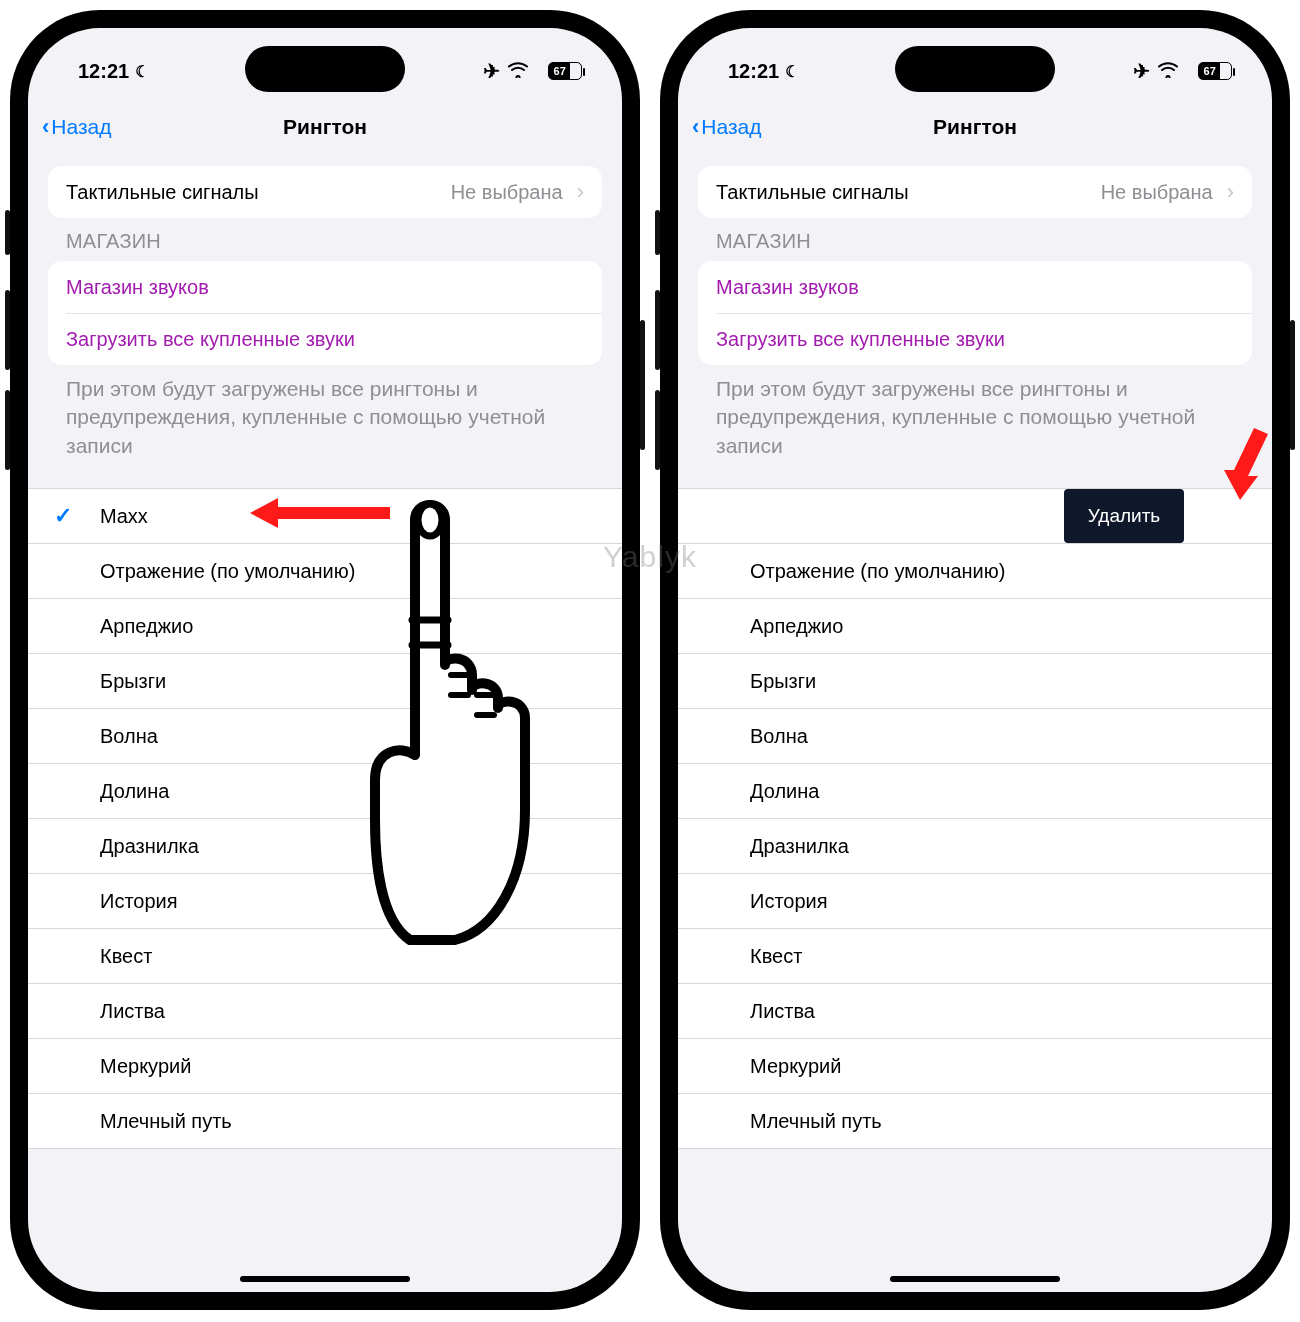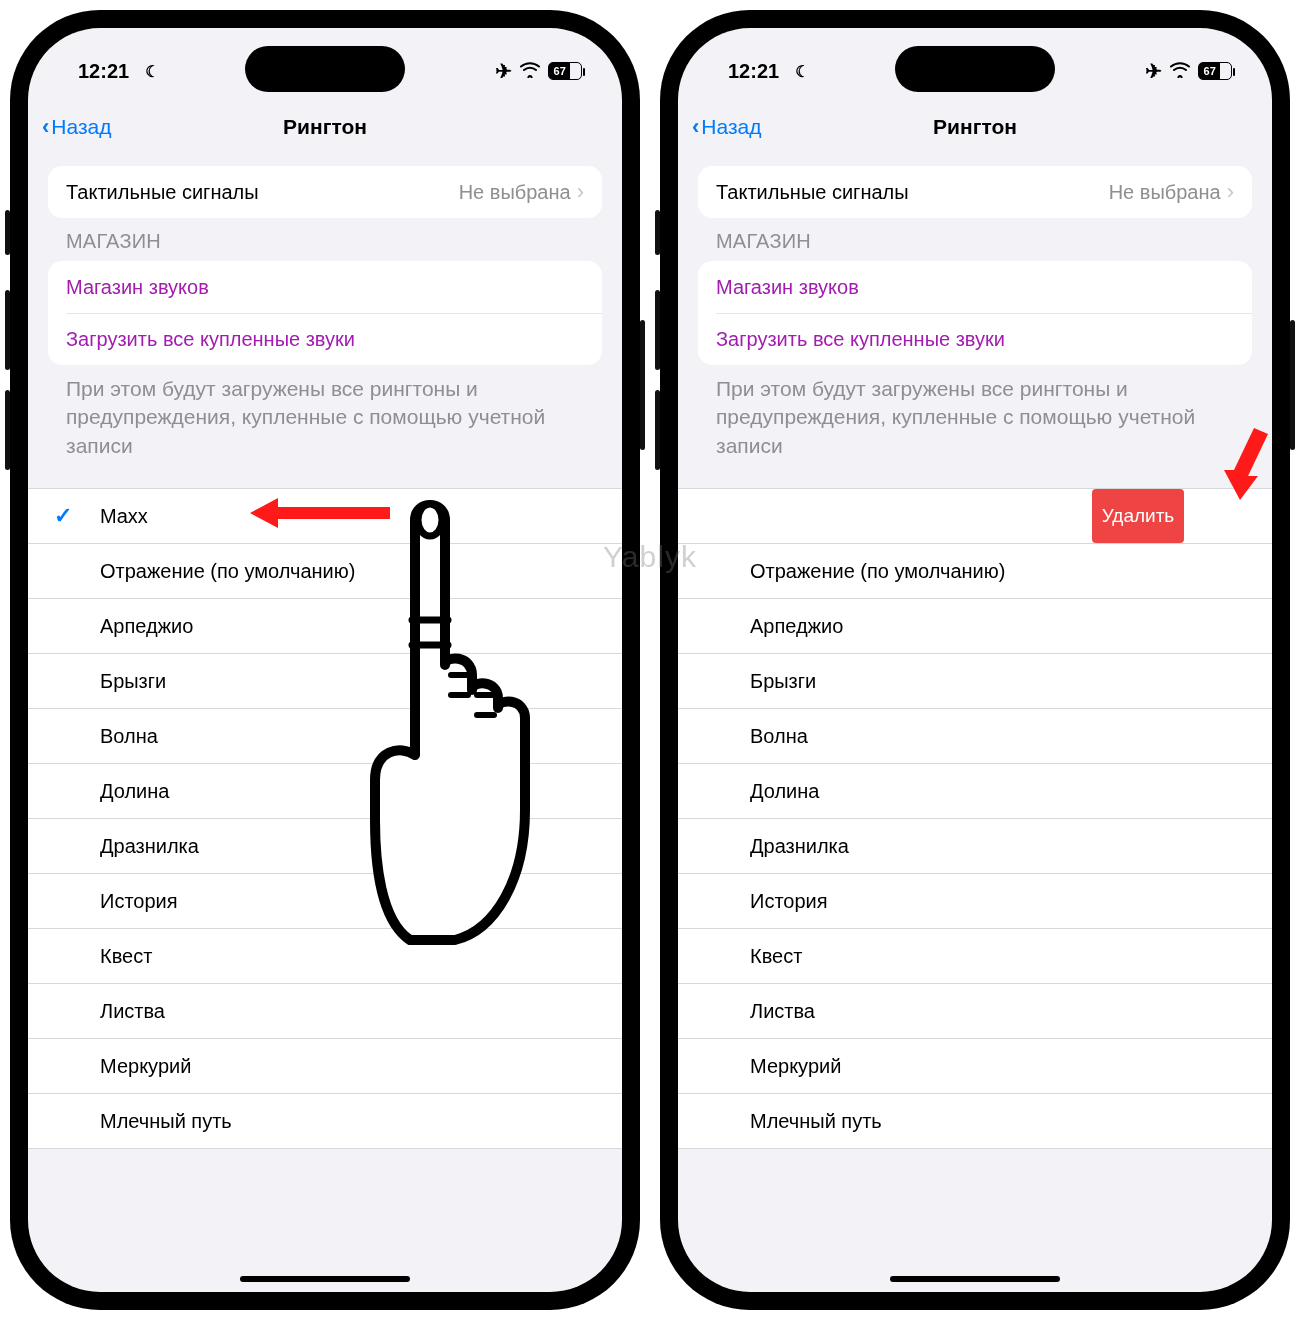--- a/index.html
+++ b/index.html
@@ -52,27 +52,27 @@
     top: 18px; left: 0; right: 0;
     height: 50px;
     display: flex;
     align-items: center;
     justify-content: space-between;
     padding: 0 40px 0 50px;
     font-size: 20px;
     font-weight: 600;
     z-index: 15;
   }
-  .status-left { display: flex; align-items: center; gap: 16px; }
+  .status-left { display: flex; align-items: center; gap: 6px; }
   .status-right { display: flex; align-items: center; gap: 8px; }
   .moon-icon { font-size: 16px; }
   .battery {
     position: relative; width: 34px; height: 18px;
     border: 1.5px solid #000; border-radius: 5px;
-    display: flex; align-items: center;
+    display: flex; align-items: center; margin-left: 12px;
   }
   .battery::after {
     content: ""; position: absolute; right: -4px; top: 5px;
     width: 2.5px; height: 8px; background: #000; border-radius: 1px;
   }
   .battery-fill {
     background: #000; height: 100%; border-radius: 3px 0 0 3px;
     display: flex; align-items: center; justify-content: center;
     color: #fff; font-size: 11px; font-weight: 700;
   }
@@ -102,20 +102,21 @@
     border-radius: 14px;
     overflow: hidden;
   }
   .row {
     min-height: 52px;
     padding: 13px 18px;
     display: flex;
     align-items: center;
     font-size: 20px;
     position: relative;
+    gap: 8px;
   }
   .row + .row::before {
     content: "";
     position: absolute; top: 0; left: 18px; right: 0;
     height: 1px; background: #e5e5ea;
   }
   .row .label { flex: 1; }
   .row .value { color: #8e8e93; margin-right: 6px; }
   .chevron {
     color: #c7c7cc; font-size: 22px; line-height: 1;
@@ -151,21 +152,21 @@
     color: #007aff; font-size: 22px; font-weight: 700;
   }
   .swiped-wrap {
     display: flex; width: 100%; height: 100%;
     transform: translateX(-90px);
   }
   .swiped-label {
     flex: 1; display: flex; align-items: center; padding-left: 52px;
   }
   .delete-btn {
-    width: 92px; height: 100%; background: #ef4444; color: #fff;
+    width: 120px; height: 100%; background: #0f172a; color: #fff;
     display: flex; align-items: center; justify-content: center;
     font-size: 19px; font-weight: 500; border-radius: 4px;
     margin-right:-2px;
   }
   .home-indicator {
     position: absolute; bottom: 10px; left: 50%;
     transform: translateX(-50%);
     width: 170px; height: 6px; background: #000; border-radius: 4px;
     z-index: 30;
   }

